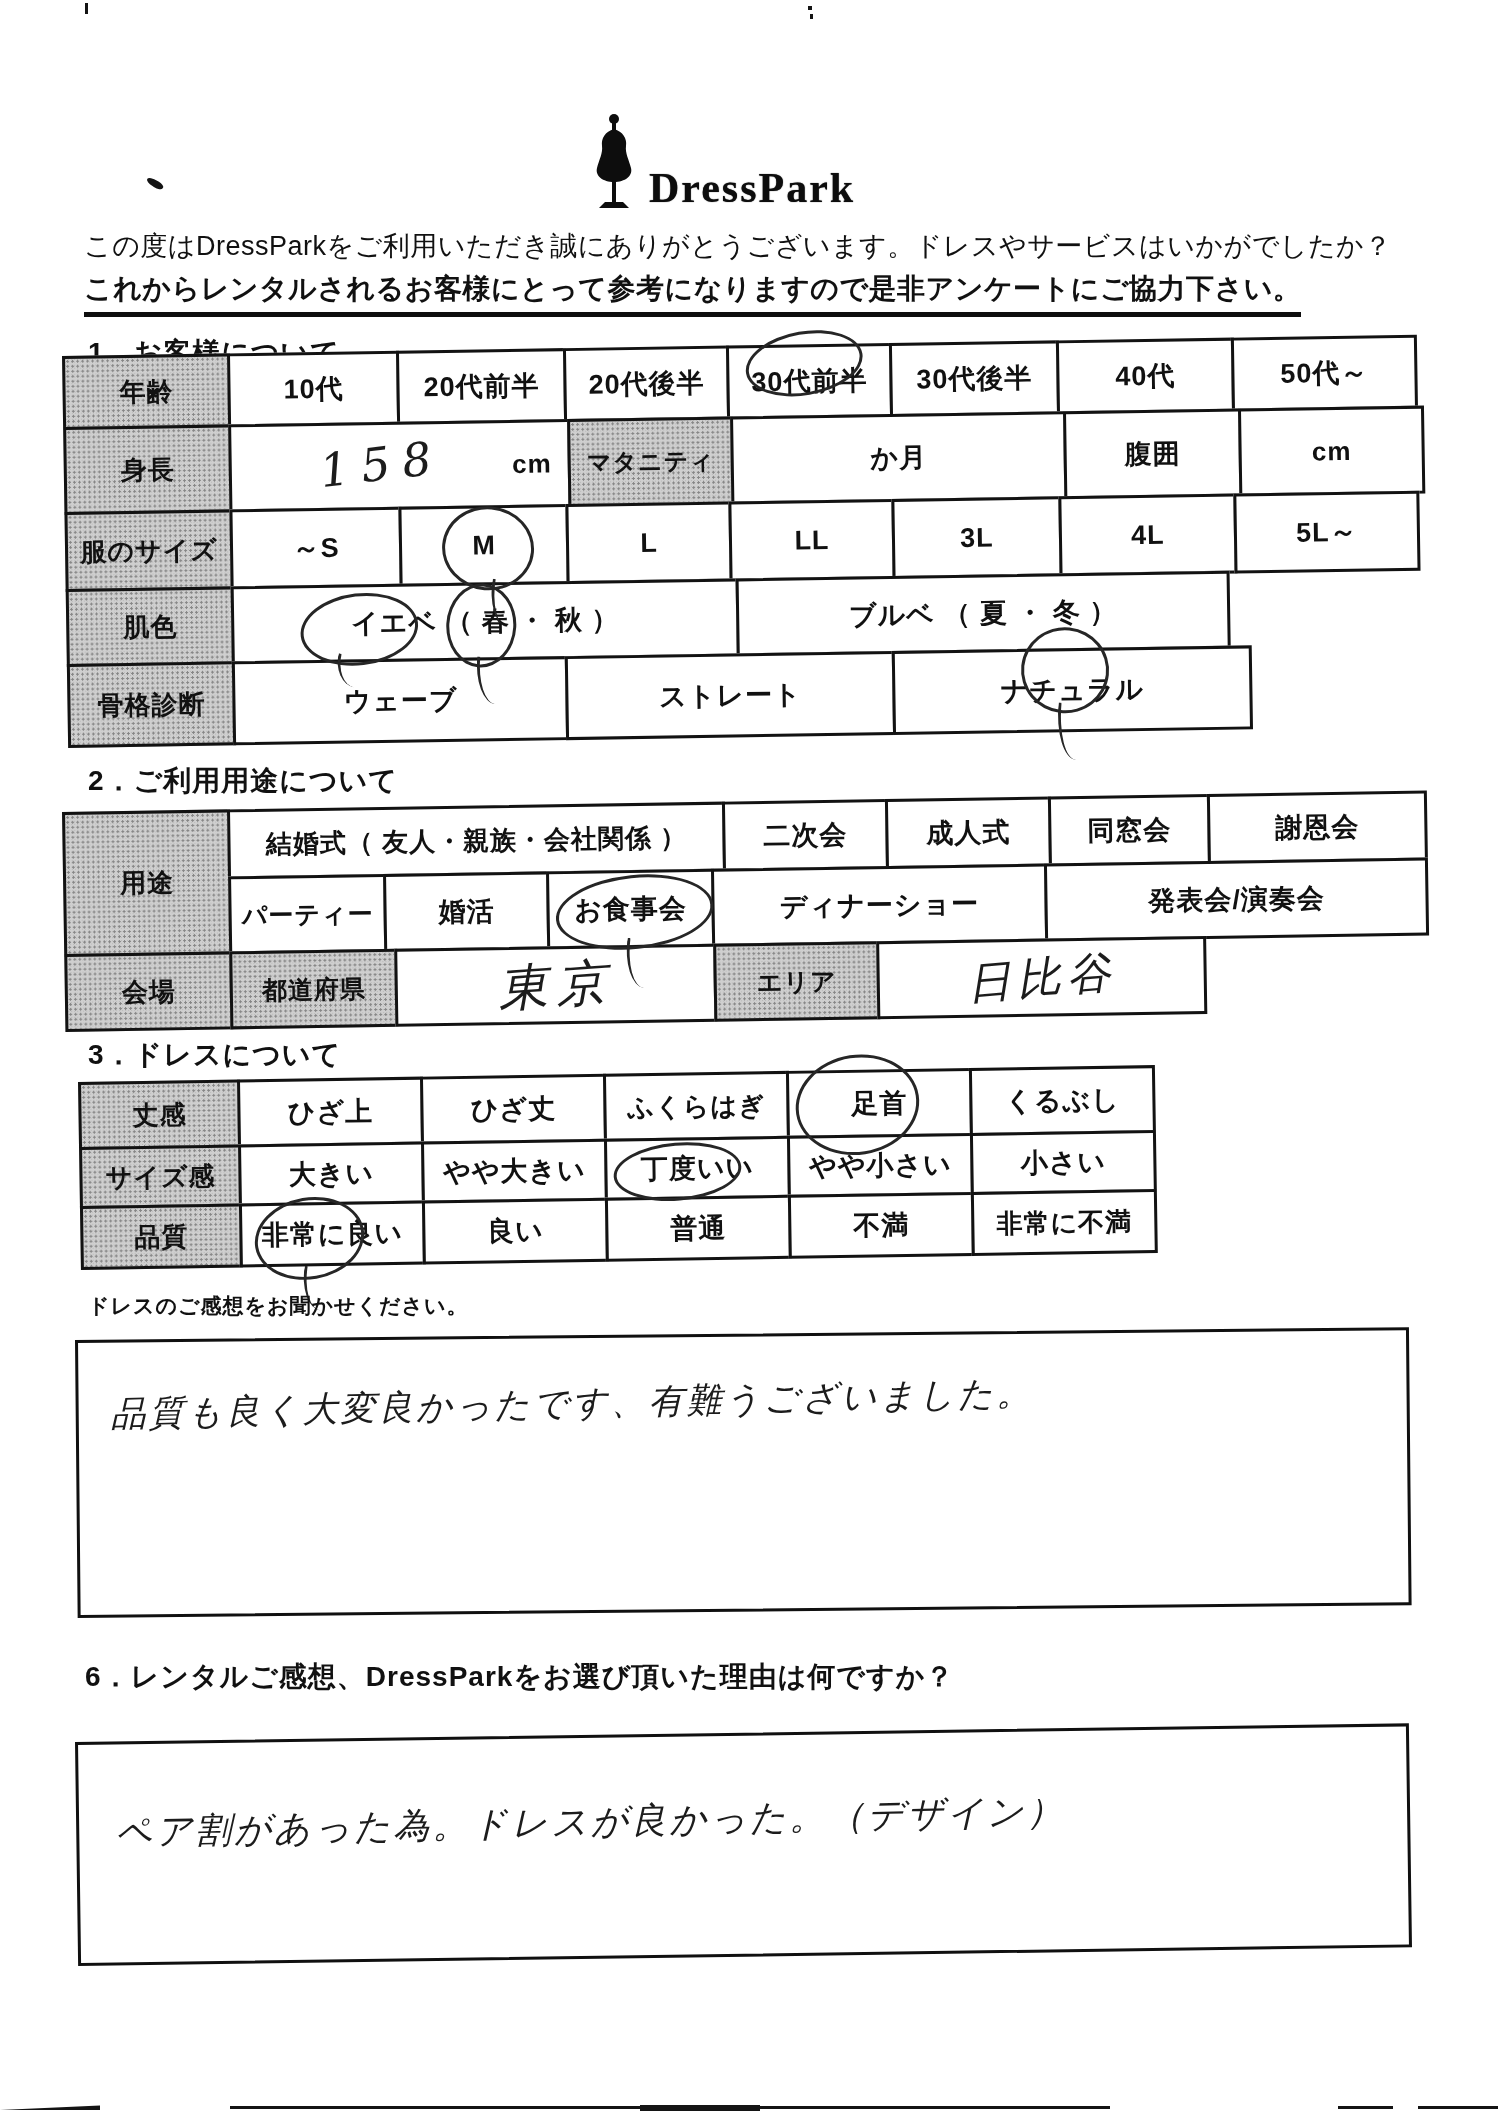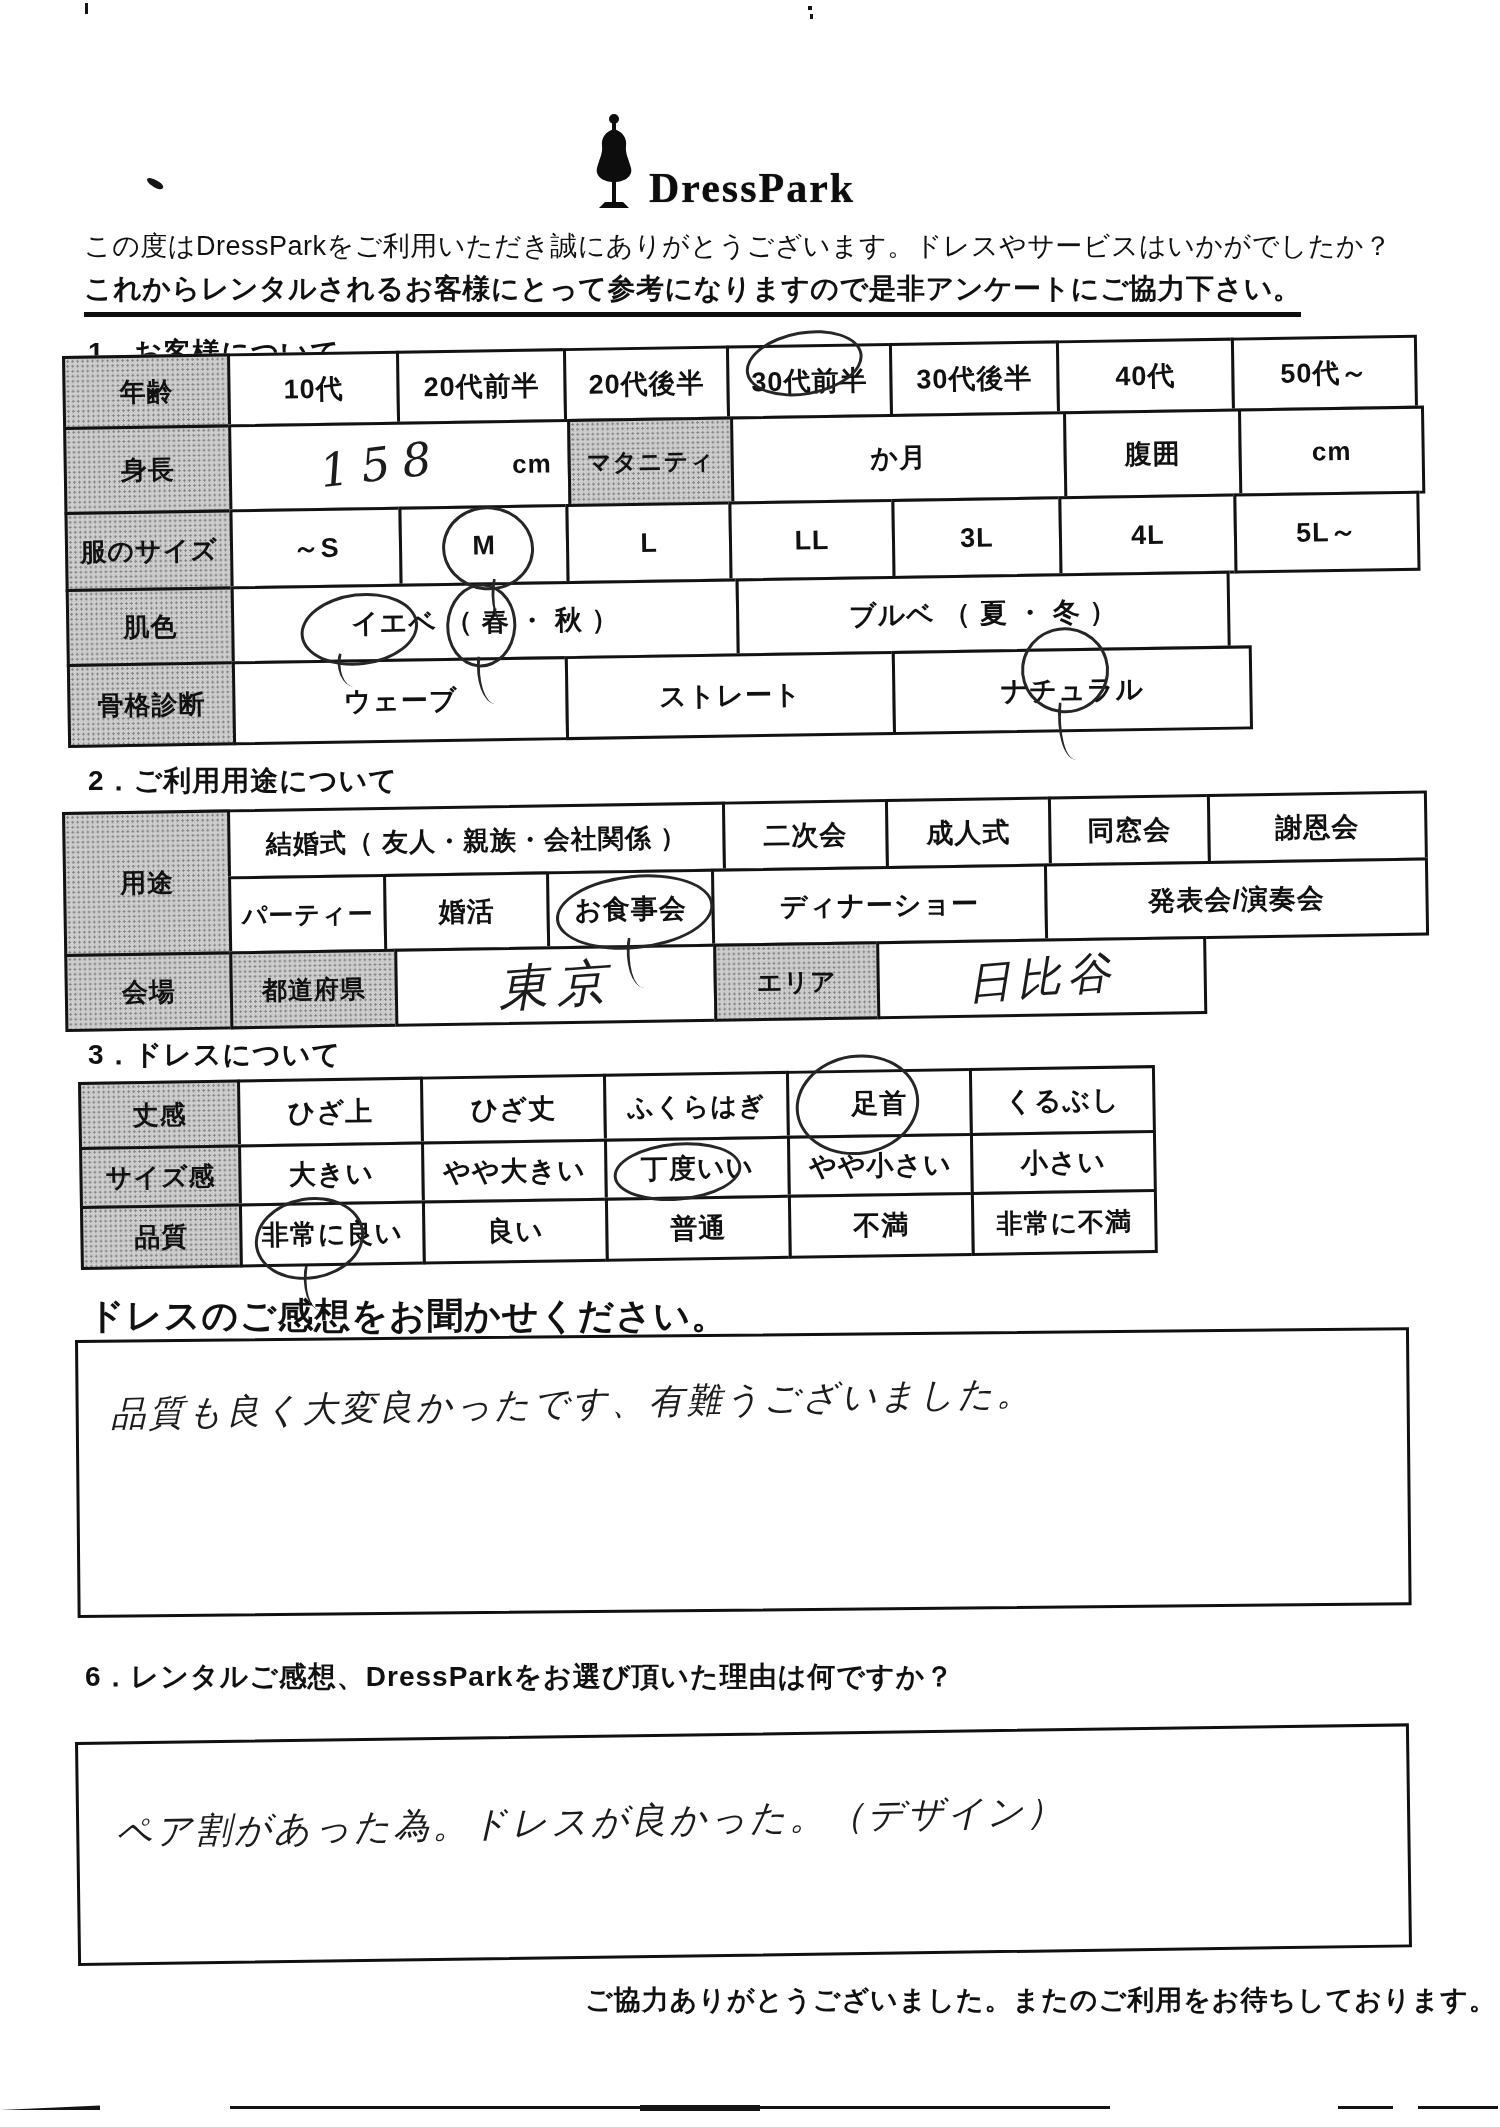--- a/index.html
+++ b/index.html
@@ -228,33 +228,32 @@
         <div class="circ" style="left:12px;top:-8px;width:104px;height:76px;transform:rotate(-9deg);"></div>
         <div class="ctail" style="left:58px;top:62px;height:42px;transform:rotate(10deg);"></div>
       </div>
       <div class="c" style="width:186px;height:64px;">良い</div>
       <div class="c" style="width:186px;height:64px;">普通</div>
       <div class="c" style="width:186px;height:64px;">不満</div>
       <div class="c" style="width:186px;height:64px;font-size:26px;">非常に不満</div>
     </div>
   </div>
 
-  <div class="sec-title" style="left:88px;top:1292px;font-size:36px;">ドレスのご感想をお聞かせください。</div>
+  <div class="sec-title" style="left:88px;top:1292px;font-size:21px;">ドレスのご感想をお聞かせください。</div>
 
   <div class="cbox" style="left:75px;top:1340px;width:1328px;height:272px;transform:rotate(-0.55deg);">
     <div class="comment hand" style="left:32px;top:42px;font-size:35px;transform:rotate(-0.8deg);">品質も良く大変良かったです、有難うございました。</div>
   </div>
 
   <div class="sec-title" style="left:85px;top:1658px;font-size:28px;">6．レンタルご感想、DressParkをお選び頂いた理由は何ですか？</div>
 
   <div class="cbox" style="left:75px;top:1742px;width:1328px;height:218px;transform:rotate(-0.8deg);">
     <div class="comment hand" style="left:36px;top:60px;font-size:36px;transform:rotate(-0.5deg);">ペア割があった為。ドレスが良かった。（デザイン）</div>
   </div>
 
-  <div class="closing" style="left:585px;top:1982px;">ご協力ありがとうございました。またのご利用をお待ちしております。</div>
 
   <div class="artifact" style="left:0px;top:2100px;width:100px;height:10px;clip-path:polygon(0 100%,100% 55%,100% 100%);"></div>
   <div class="artifact" style="left:230px;top:2106px;width:475px;height:3px;"></div>
   <div class="artifact" style="left:640px;top:2105px;width:120px;height:6px;"></div>
   <div class="artifact" style="left:715px;top:2106px;width:395px;height:3px;"></div>
   <div class="artifact" style="left:1338px;top:2106px;width:55px;height:3px;"></div>
   <div class="artifact" style="left:1418px;top:2106px;width:80px;height:3px;"></div>
 
 </div>
 

